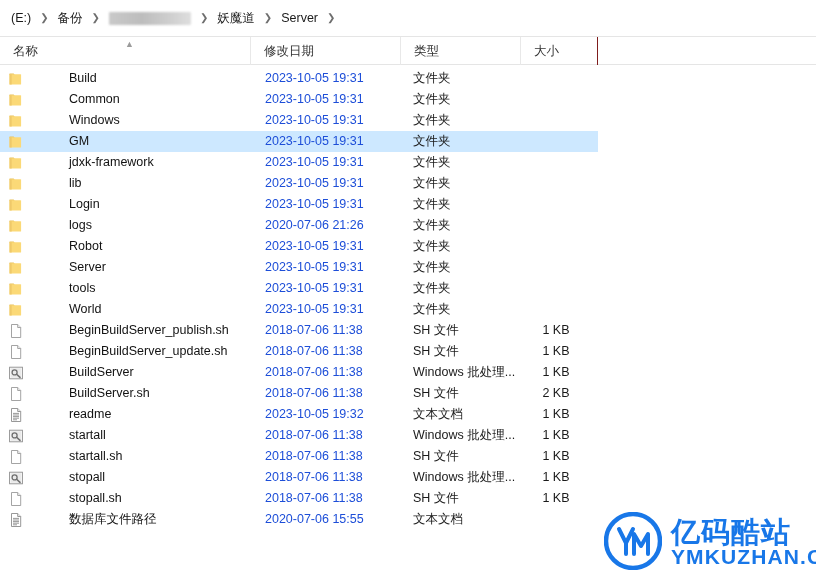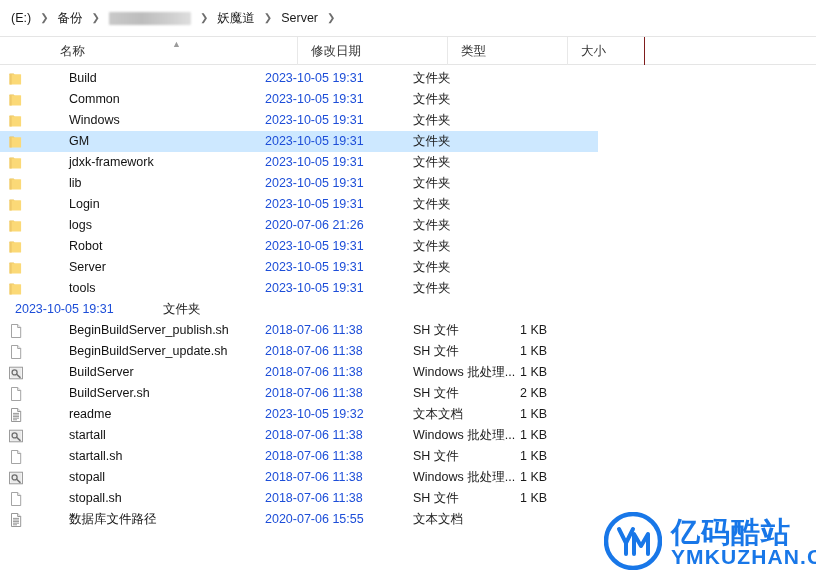--- a/index.html
+++ b/index.html
@@ -67,21 +67,21 @@
     height: 28px;
     line-height: 28px;
     font-size: 12.5px;
     color: #333333;
     padding-left: 13px;
     position: relative;
     white-space: nowrap;
     overflow: hidden;
   }
   .colheader + .colheader { border-left: 1px solid #e8e8e8; }
-  .col-name { width: 250px; margin-left: 47px; }
+  .col-name { width: 250px; }
   .col-date { width: 150px; }
   .col-type { width: 120px; }
   .col-size { width: 78px; border-right: 1px solid #7f1d1d; }
   .sortcaret {
     position: absolute;
     left: 125px;
     top: 3px;
     width: 9px;
     height: 9px;
     color: #9b9b9b;
@@ -118,21 +118,21 @@
     align-items: center;
     padding-left: 8px;
     gap: 36px;
   }
   .cell-name .label { padding-left: 9px; line-height: 21px; }
   .cell-date { width: 150px; padding-left: 15px; color: #1d4ed8; }
   .cell-type { width: 120px; padding-left: 13px; color: #1a1a1a; }
   .cell-size {
     width: 78px;
     padding-right: 6px;
-    text-align: left;
+    text-align: center;
     color: #1a1a1a;
   }
 
   
   .icon { width: 16px; height: 16px; flex: 0 0 16px; position: relative; }
   .icon svg { display: block; }
 
   
   .watermark {
     position: absolute;
@@ -347,20 +347,30 @@
             <rect x="1.5" y="3.2" width="2.2" height="10.3" fill="#efc96a"></rect>
           </svg>
         </span>
         <span class="label">tools</span>
       </div>
       <div class="cell cell-date">2023-10-05 19:31</div>
       <div class="cell cell-type">文件夹</div>
       <div class="cell cell-size"></div>
     </div>
     <div class="row">
+      <div class="cell cell-name">
+        <span class="icon">
+          <svg viewBox="0 0 16 16" width="16" height="16">
+            <path d="M1.5 2.5h4.2l1.1 1.4h-5.3z" fill="#e8c25c"></path>
+            <rect x="1.5" y="3.2" width="11.6" height="10.3" rx="0.6" fill="#fbd977"></rect>
+            <rect x="1.5" y="3.2" width="2.2" height="10.3" fill="#efc96a"></rect>
+          </svg>
+        </span>
+        <span class="label">World</span>
+      </div>
       <div class="cell cell-date">2023-10-05 19:31</div>
       <div class="cell cell-type">文件夹</div>
       <div class="cell cell-size"></div>
     </div>
     <div class="row">
       <div class="cell cell-name">
         <span class="icon">
           <svg viewBox="0 0 16 16" width="16" height="16">
             <path d="M3.5 1.5h6.2l3 3v10h-9.2z" fill="#ffffff" stroke="#9a9a9a" stroke-width="0.9"></path>
             <path d="M9.7 1.5v3h3" fill="#f0f0f0" stroke="#9a9a9a" stroke-width="0.9"></path>

